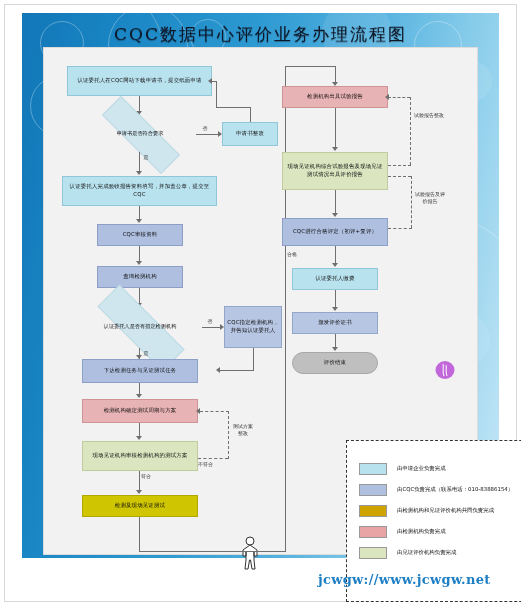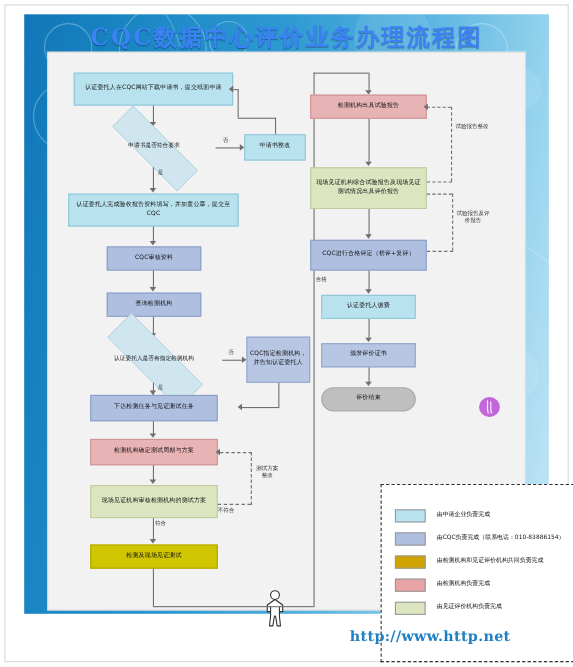--- a/index.html
+++ b/index.html
@@ -27,21 +27,21 @@
   .banner .swoosh{
     position:absolute;border-radius:50%;border:1px solid rgba(255,255,255,.22);
     border-color:rgba(255,255,255,.25) transparent transparent transparent;
   }
 
   .title-bar{
     position:absolute;left:22px;top:13px;width:477px;height:42px;
     display:flex;align-items:center;justify-content:center;
   }
   .title-txt{
-    color:#3b82f6;font-size:21px;font-weight:bold;letter-spacing:2px;
+    color:#0f172a;font-size:17px;font-weight:normal;letter-spacing:2px;
     font-family:"DejaVu Serif","Liberation Serif",serif;
     text-shadow:0 1px 1px rgba(0,0,0,.35);
   }
 
   
   .canvas{
     position:absolute;left:43px;top:47px;width:435px;height:508px;
     background:#f2f2f2;border:1px solid #dcdcdc;box-sizing:border-box;
   }
 
@@ -325,14 +325,14 @@
         </div>
         <div class="leg-row">
           <div class="leg-sw" style="background:#dbe5c0;"></div>
           <div class="leg-tx">由见证评价机构负责完成</div>
         </div>
       </div>
     </div>
 
   </div>
 
-  <div class="watermark">http://www.http.net</div>
+  <div class="watermark">jcwgw://www.jcwgw.net</div>
 </div>
 
 </body></html>

